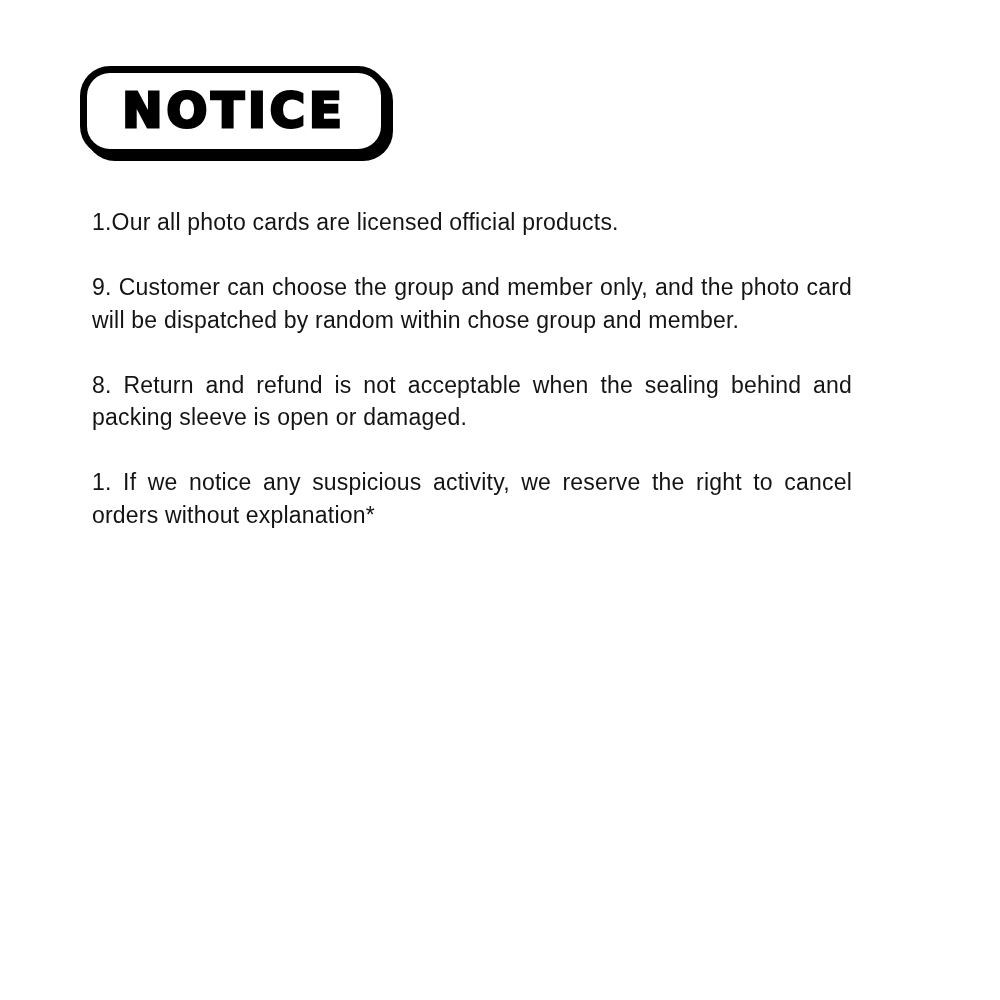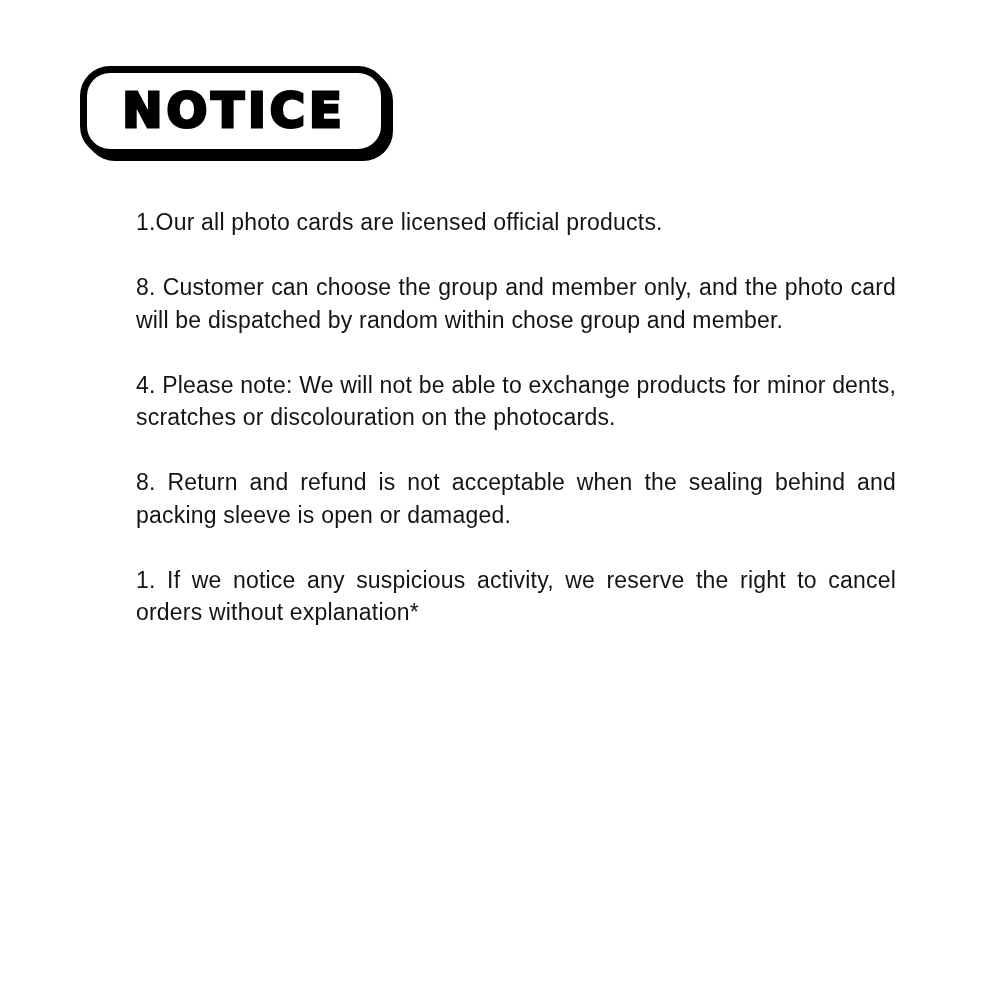--- a/index.html
+++ b/index.html
@@ -45,21 +45,20 @@
   
   .terms {
     position: absolute;
     left: 92px;
     top: 206px;
     width: 760px;
     font-size: 23px;
     line-height: 32.5px;
     letter-spacing: 0.2px;
     color: #141414;
-    margin-left: 44px;
   }
   .terms p {
     margin: 0 0 32.5px 0;
     text-align: justify;
   }
 
   
   .logo {
     position: absolute;
     left: 860px;
@@ -100,22 +99,21 @@
 <body>
 
 <div class="page">
 
   <div class="badge">
     <span class="badge-text">NOTICE</span>
   </div>
 
   <div class="terms">
     <p>1.Our all photo cards are licensed official products.</p>
-    <p>8. Customer can choose the group and member only, and the photo card will be dispatched by random within chose group and member.</p>
-    <p>4. Please note: We will not be able to exchange products for minor dents, scratches or discolouration on the photocards.</p>
+    <p>9. Customer can choose the group and member only, and the photo card will be dispatched by random within chose group and member.</p>
     <p>8. Return and refund is not acceptable when the sealing behind and packing sleeve is open or damaged.</p>
     <p>1. If we notice any suspicious activity, we reserve the right to cancel orders without explanation*</p>
   </div>
 
   <div class="logo">
     <svg class="logo-icon" width="26" height="27" viewBox="0 0 30 30" xmlns="http://www.w3.org/2000/svg">
       <g fill="#1a1a1a">
         <g transform="translate(13,0) skewX(-30)">
           <rect x="0" y="0" width="7" height="4.6" rx="0.8"></rect>
           <rect x="9.5" y="0" width="7" height="4.6" rx="0.8"></rect>

